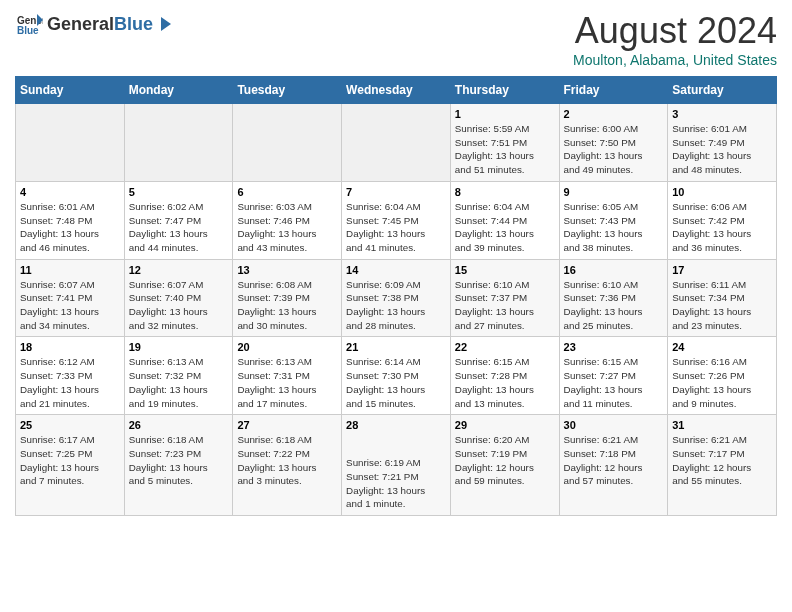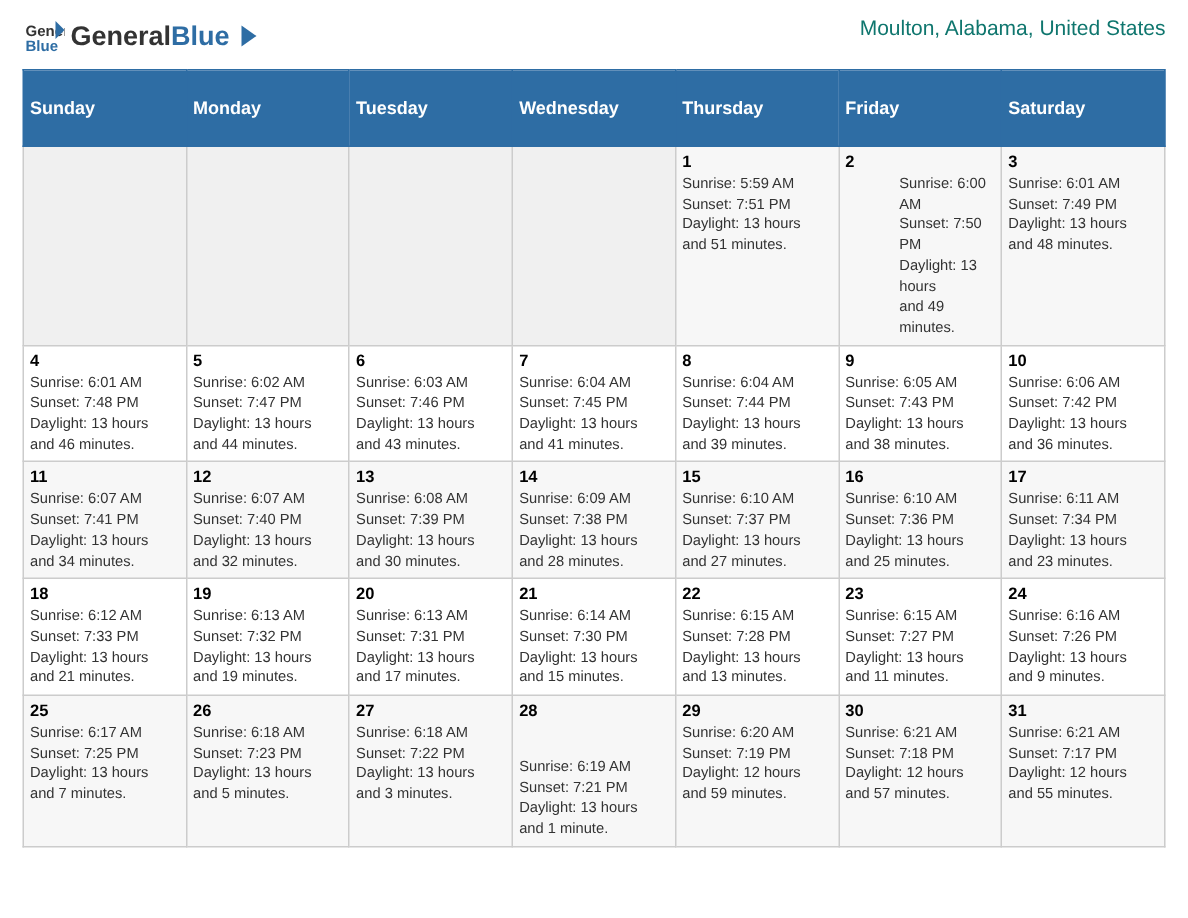--- a/index.html
+++ b/index.html
@@ -48,21 +48,21 @@
       color: #0f766e;
     }
     table {
       width: 100%;
       border-collapse: collapse;
       font-size: 10.5px;
     }
     thead tr th {
       background: #2e6da4;
       color: #fff;
-      padding: 18px 4px;
+      padding: 6px 4px;
       text-align: left;
       font-size: 12px;
       border: 1px solid #2e6da4;
     }
     tbody tr td {
       border: 1px solid #ccc;
       vertical-align: top;
       padding: 4px;
       width: calc(100% / 7);
       min-height: 80px;
@@ -103,20 +103,21 @@
       <div style="display:flex; align-items:center;">
         <span class="logo-text-general">General</span>
         <span class="logo-text-blue">Blue</span>
         <svg width="18" height="18" viewBox="0 0 18 18" style="margin-left:2px;">
           <polygon points="6,2 16,9 6,16" fill="#2e6da4"></polygon>
         </svg>
       </div>
     </div>
   </div>
   <div class="title-area">
+    <div class="main-title">August 2024</div>
     <div class="subtitle">Moulton, Alabama, United States</div>
   </div>
 </div>
 
 <table>
   <thead>
     <tr id="header-row">
         <th>Sunday</th>
         <th>Monday</th>
         <th>Tuesday</th>
@@ -134,21 +135,21 @@
         <td class="empty-cell"></td>
         <td>
           <span class="day-num">1</span>
           <div class="day-info" style="white-space: pre-wrap;">Sunrise: 5:59 AM
 Sunset: 7:51 PM
 Daylight: 13 hours
 and 51 minutes.</div>
         </td>
         <td>
           <span class="day-num">2</span>
-          <div class="day-info" style="white-space: pre-wrap; margin-left: 36px;">Sunrise: 6:00 AM
+          <div class="day-info" style="white-space: pre-wrap;">Sunrise: 6:00 AM
 Sunset: 7:50 PM
 Daylight: 13 hours
 and 49 minutes.</div>
         </td>
         <td>
           <span class="day-num">3</span>
           <div class="day-info" style="white-space: pre-wrap;">Sunrise: 6:01 AM
 Sunset: 7:49 PM
 Daylight: 13 hours
 and 48 minutes.</div>

